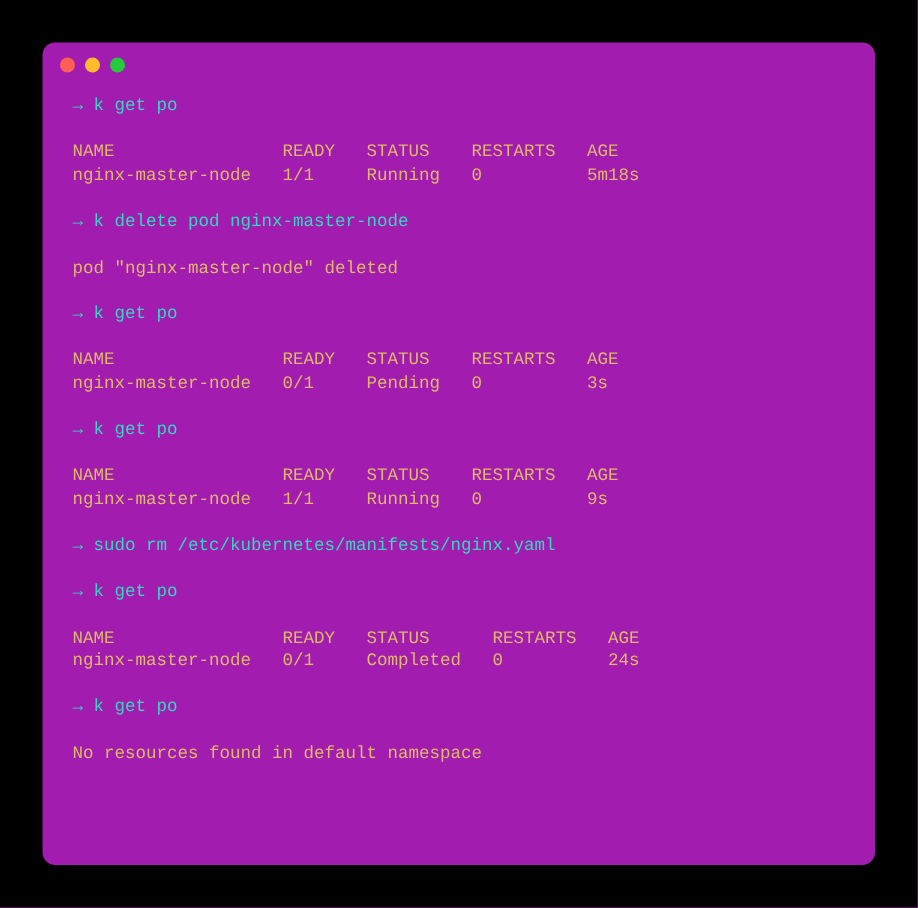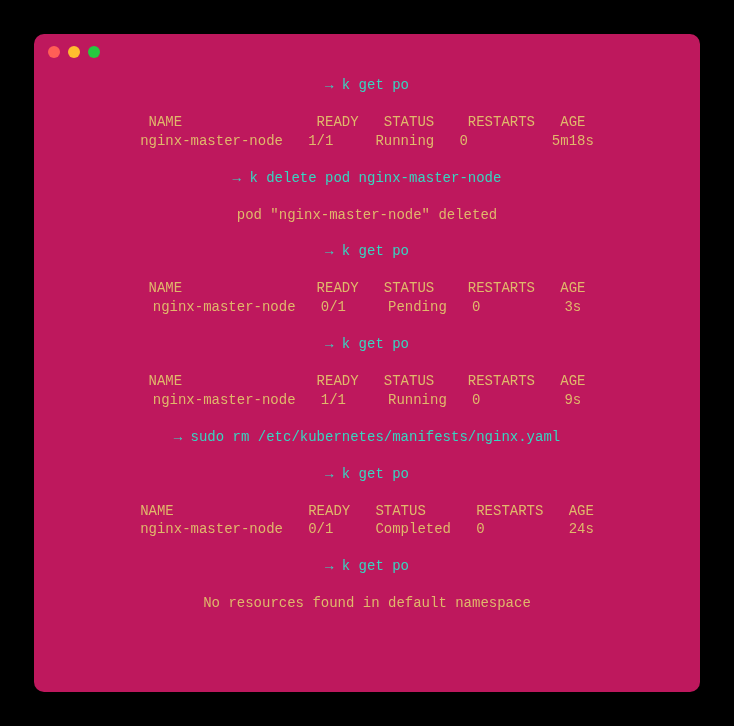--- a/index.html
+++ b/index.html
@@ -6,26 +6,25 @@
   body {
     background: #000;
     width: 734px;
     height: 726px;
     padding: 34px;
     font-family: "SF Mono", "Monaco", "Menlo", "Consolas", "Liberation Mono", monospace;
   }
   .terminal {
     width: 100%;
     height: 100%;
-    background: #be185d;
+    background: #a21caf;
     border-radius: 10px;
     overflow: hidden;
     display: flex;
     flex-direction: column;
-    text-align: center;
   }
   .titlebar {
     height: 36px;
     display: flex;
     align-items: center;
     padding-left: 14px;
     gap: 8px;
     flex-shrink: 0;
   }
   .dot {

